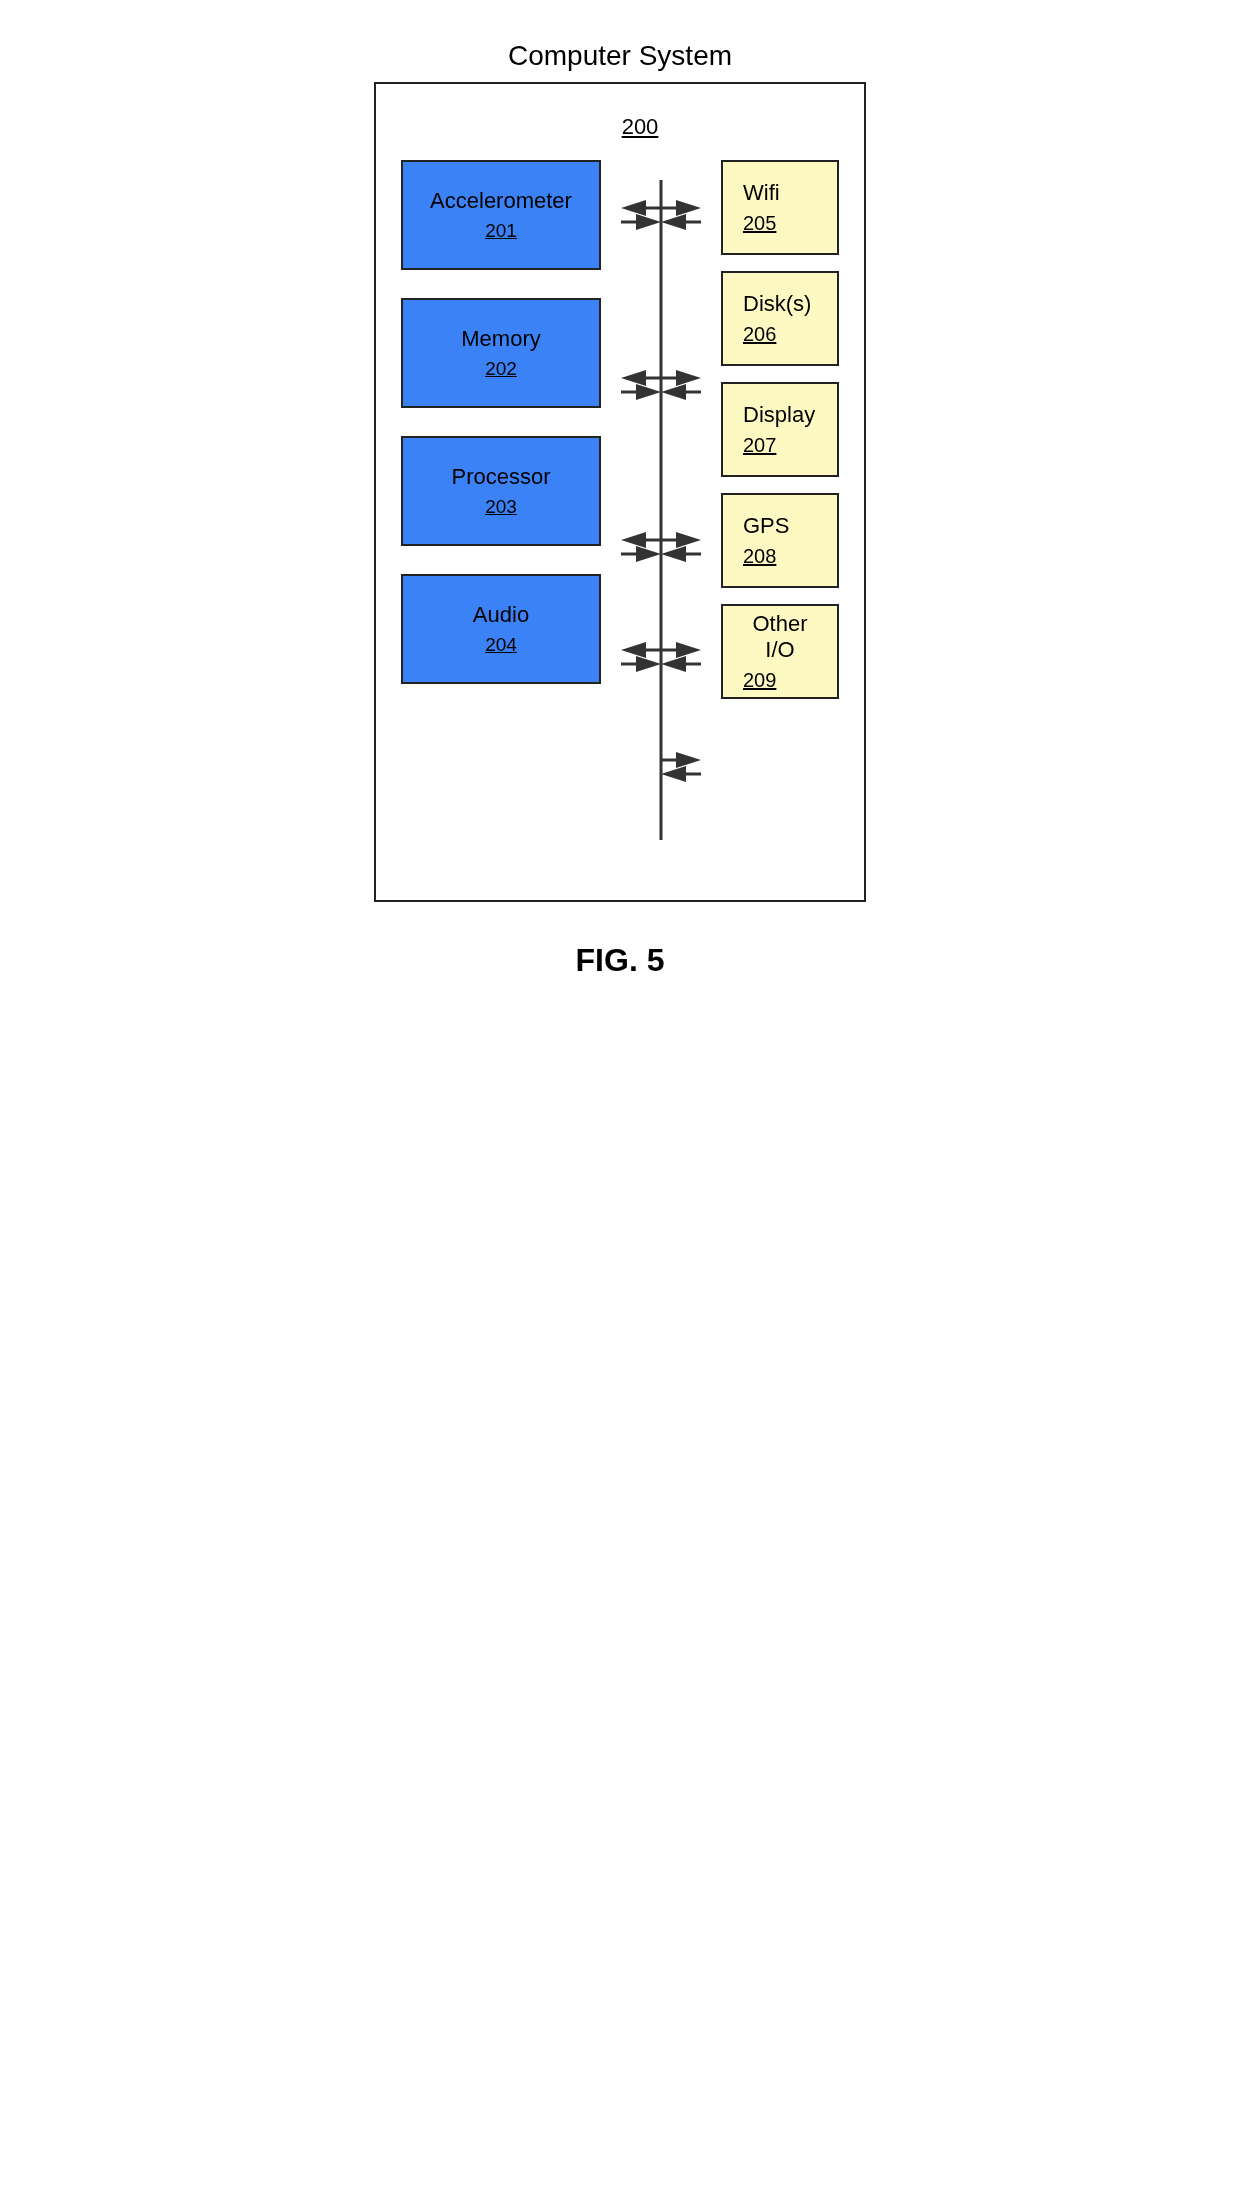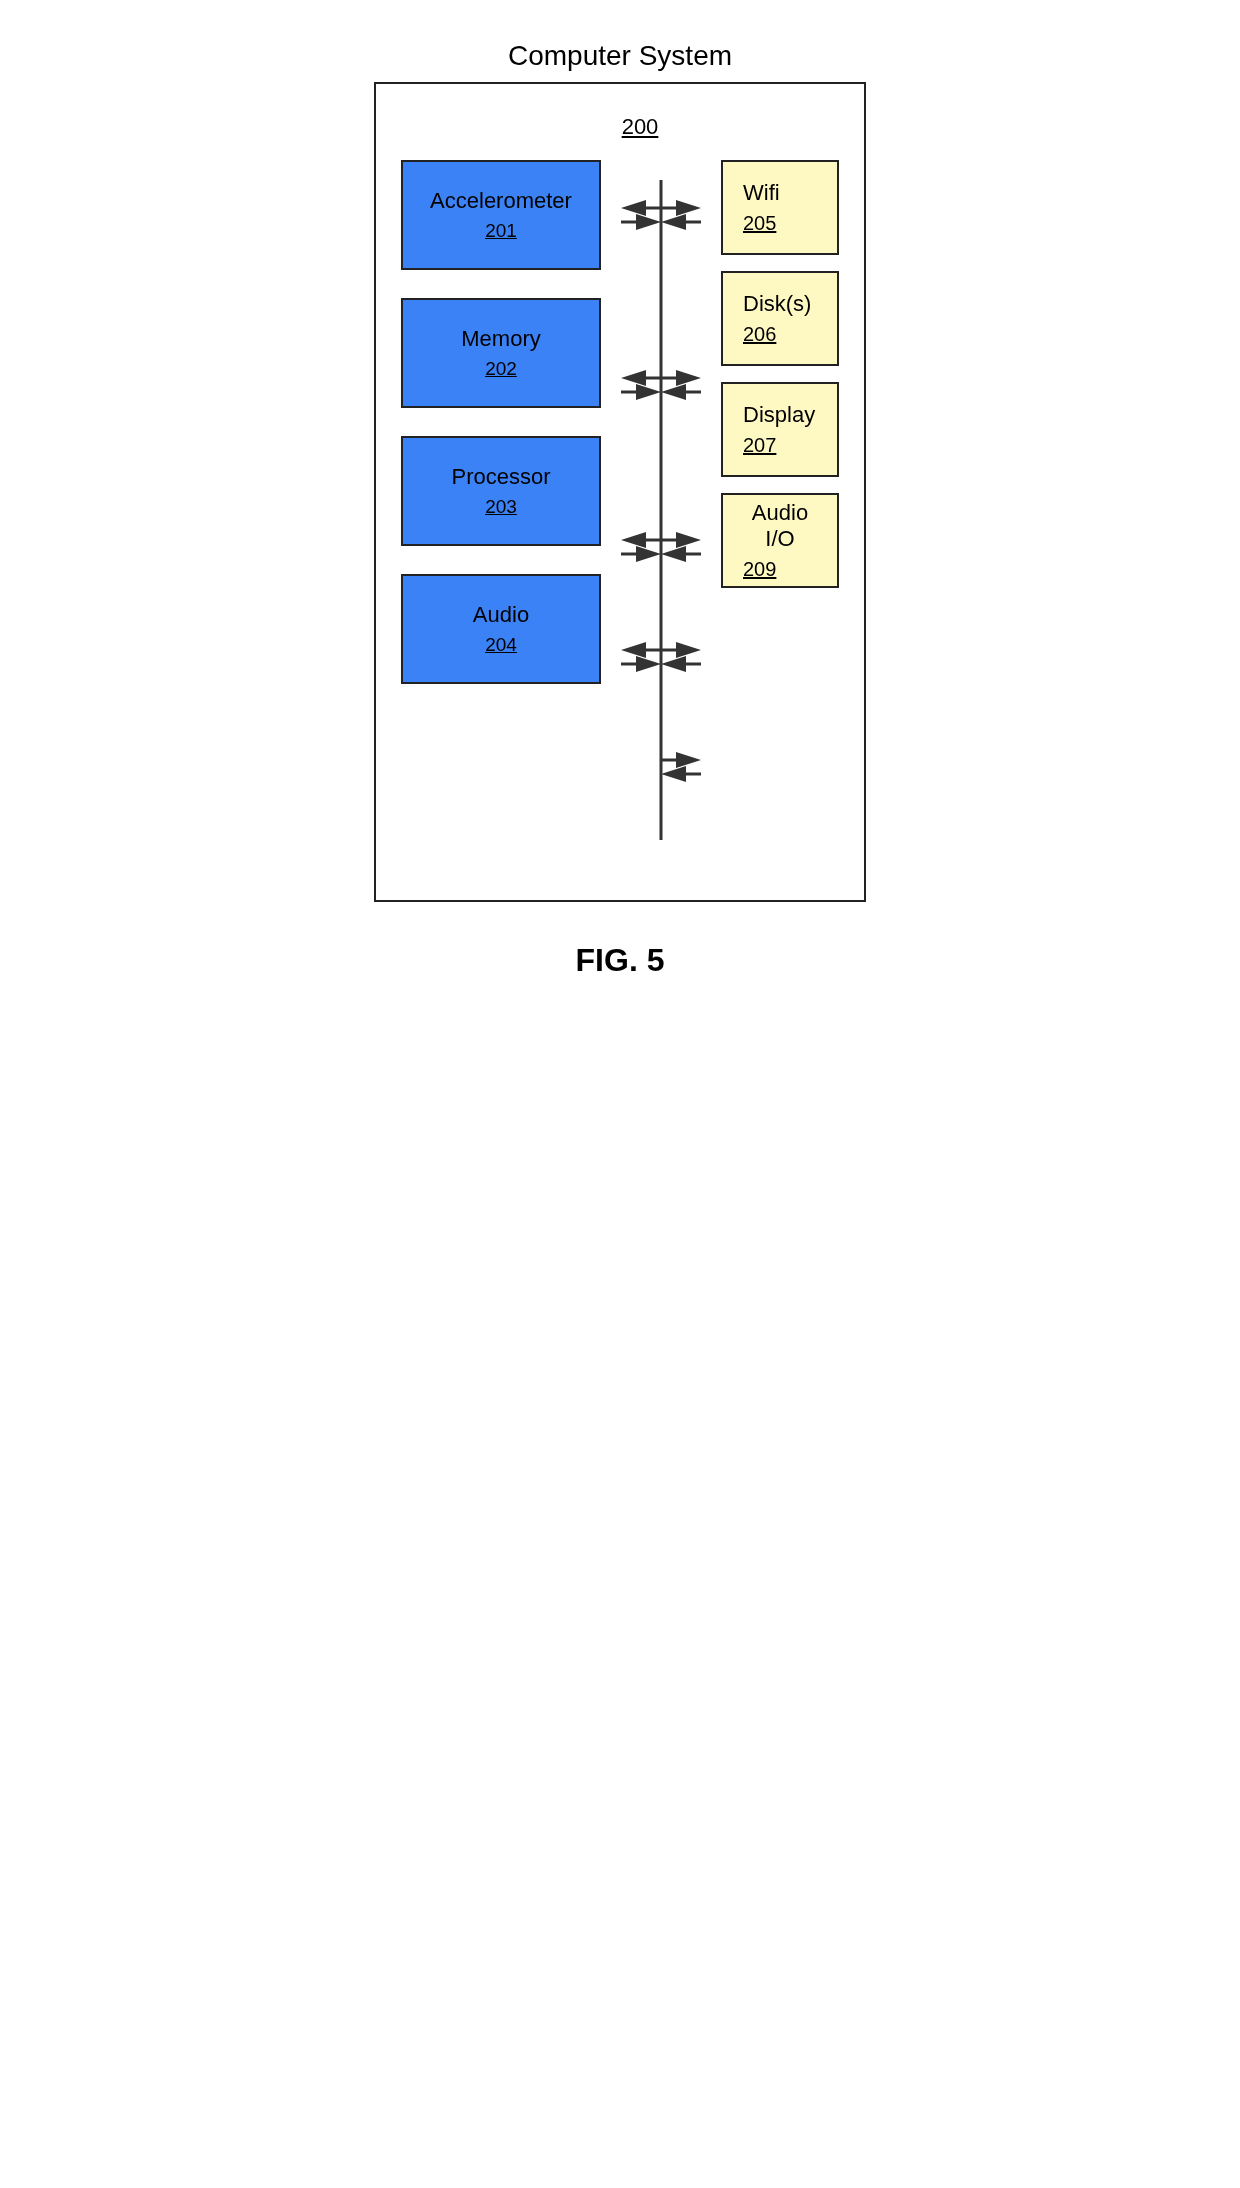--- a/index.html
+++ b/index.html
@@ -261,23 +261,27 @@
           <div class="peripheral-box">
             <span class="box-label">Disk(s)</span>
             <span class="box-ref">206</span>
           </div>
 
           <div class="peripheral-box">
             <span class="box-label">Display</span>
             <span class="box-ref">207</span>
           </div>
 
-
-          <div class="peripheral-box">
-            <span class="box-label">Audio I/O</span>
+          <div class="peripheral-box">
+            <span class="box-label">GPS</span>
+            <span class="box-ref">208</span>
+          </div>
+
+          <div class="peripheral-box">
+            <span class="box-label">Other I/O</span>
             <span class="box-ref">209</span>
           </div>
 
         </div>
 
       </div>
 
     </div>
 
   </div>

